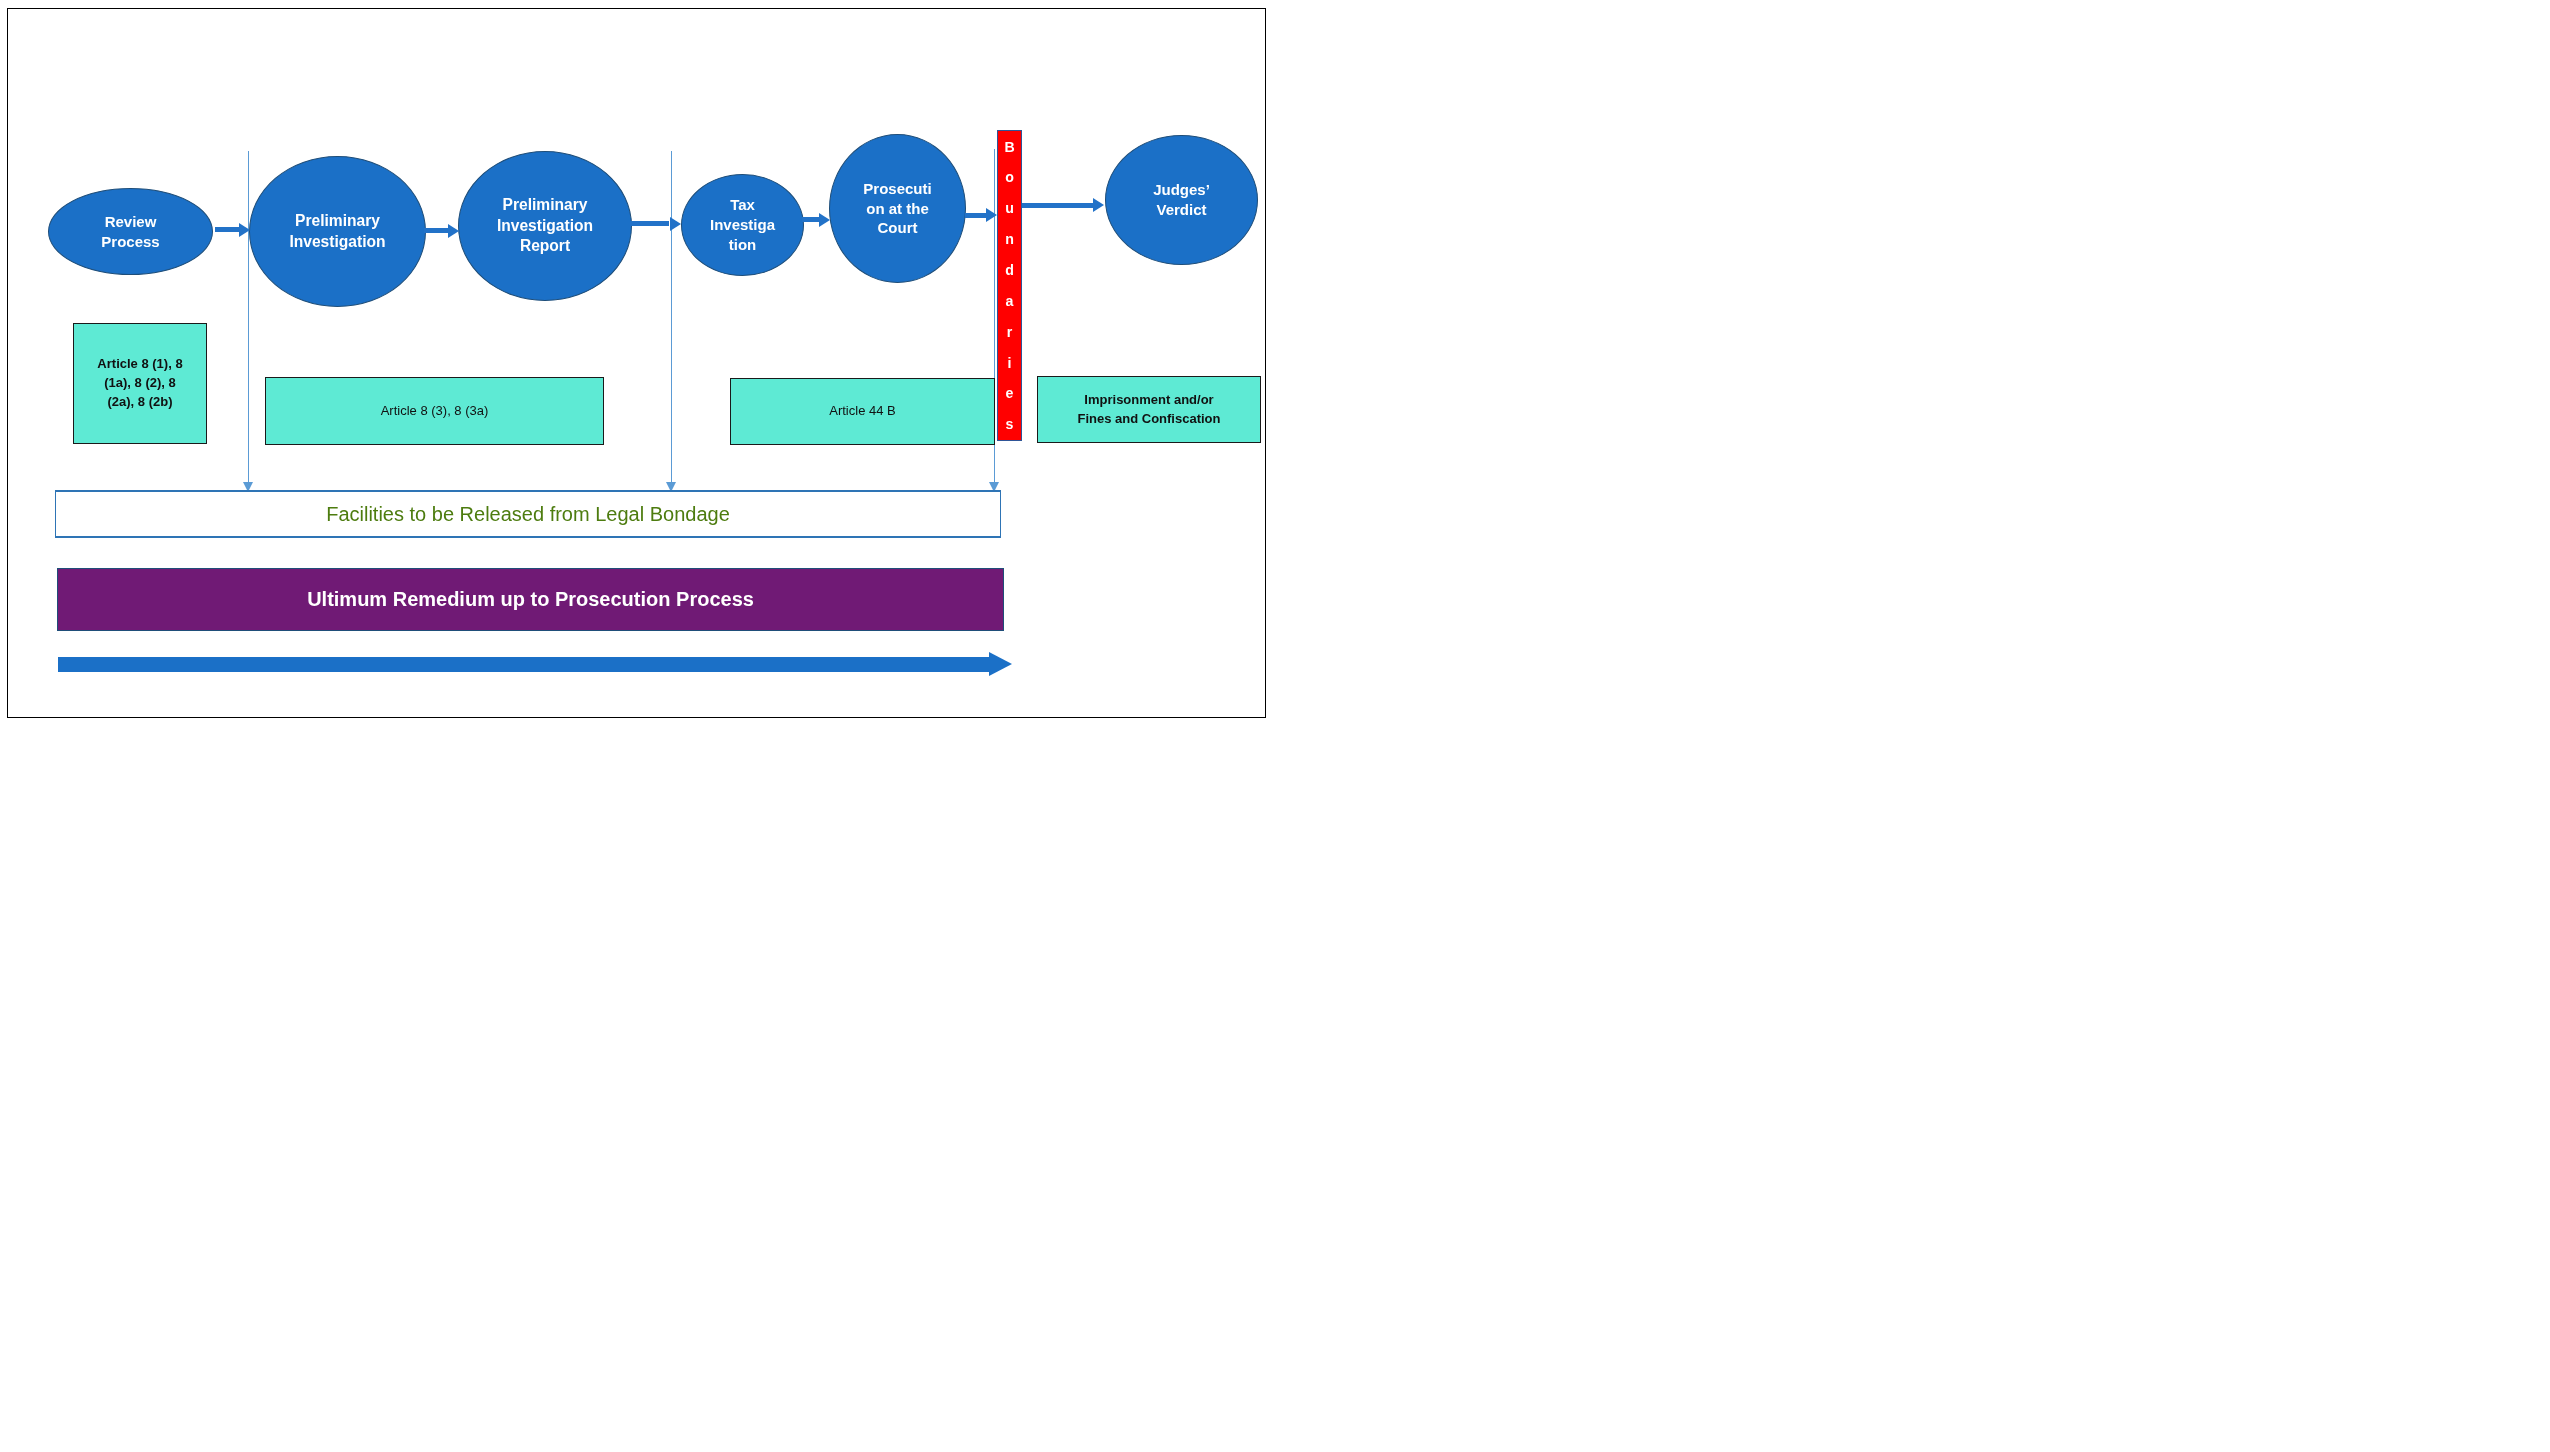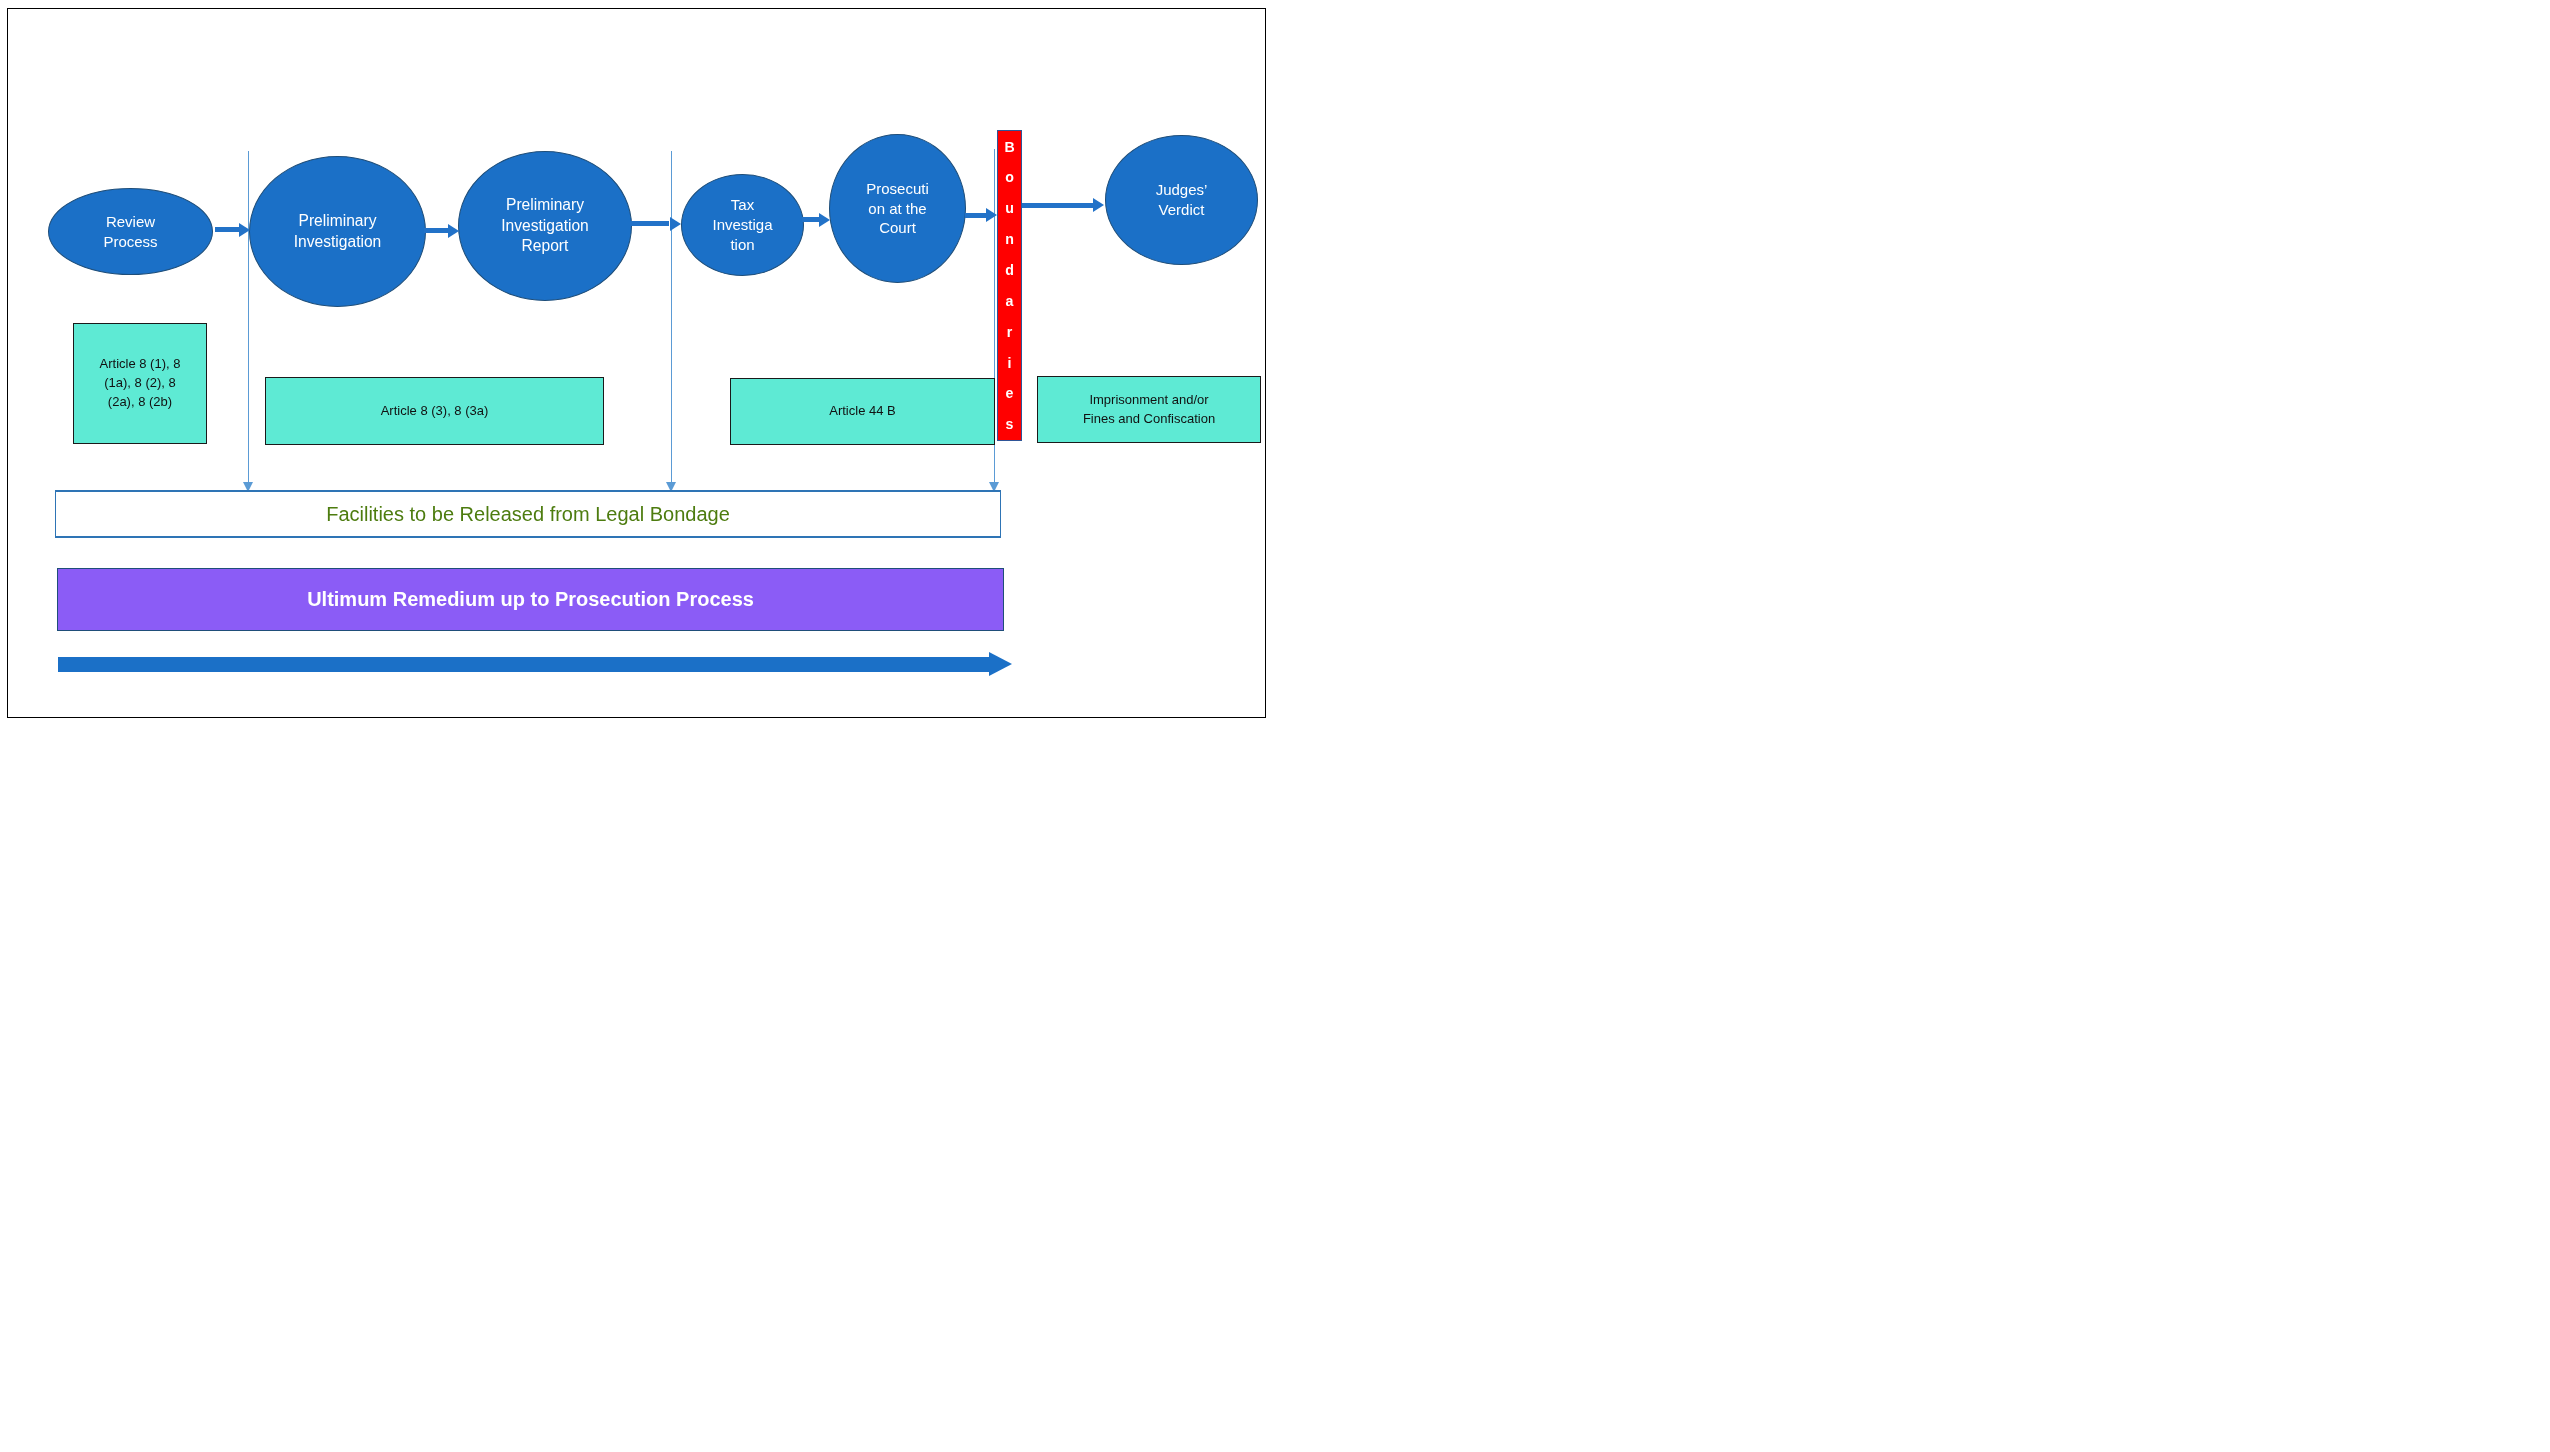--- a/index.html
+++ b/index.html
@@ -1,36 +1,36 @@
 <!DOCTYPE html>
 <html style="font-size:11.4px"><head>
 <meta charset="utf-8">
 <style>
   html,body{margin:0;padding:0;background:#ffffff;font-family:"Liberation Sans",sans-serif;}
   #canvas{position:relative;width:1275px;height:726px;background:#ffffff;overflow:hidden;}
   .frame{position:absolute;left:7.1px;top:7.8px;width:1257px;height:708px;border:1.4px solid #000000;background:#ffffff;}
   .node{position:absolute;background:#1B70C7;border:1.4px solid #1F4E79;border-radius:50%;
         display:flex;align-items:center;justify-content:center;text-align:center;
         color:#ffffff;font-size:15px;line-height:1.32;}
-  .preline{white-space:pre-line;}
+  .preline{white-space:pre-line;font-weight:bold;}
   .vline{position:absolute;width:1.4px;background:#5B9BD5;}
   .vhead{position:absolute;width:0;height:0;border-left:5.7px solid transparent;border-right:5.7px solid transparent;border-top:10px solid #5B9BD5;}
   .shaft{position:absolute;height:5px;background:#2272C8;}
   .hhead{position:absolute;width:0;height:0;border-top:7.1px solid transparent;border-bottom:7.1px solid transparent;border-left:11.4px solid #2272C8;}
   .anno{position:absolute;background:#5eead4;border:1.4px solid #1a1a1a;color:#111111;
         display:flex;align-items:center;justify-content:center;text-align:center;
         font-size:13px;line-height:1.45;}
   .boundary{position:absolute;left:997px;top:130px;width:25px;height:311px;background:#FF0000;
         border:1.4px solid #2F5597;display:flex;flex-direction:column;align-items:center;justify-content:space-between;
         padding:8.5px 0;box-sizing:border-box;color:#ffffff;font-size:14.2px;font-weight:600;z-index:5;}
   .boundary span{display:block;line-height:1;}
   .band-facilities{position:absolute;left:55px;top:490px;width:946px;height:48px;background:#ffffff;
         border:1.4px solid #2E74B5;border-top-width:2.8px;border-bottom-width:2.8px;box-sizing:border-box;
         display:flex;align-items:center;justify-content:center;color:#4d7c0f;font-size:20px;}
-  .band-ultimum{position:absolute;left:57px;top:568px;width:947px;height:63px;background:#8b5cf6;
+  .band-ultimum{position:absolute;left:57px;top:568px;width:947px;height:63px;background:#701a75;
         border:0.7px solid #1F4E79;box-sizing:border-box;display:flex;align-items:center;justify-content:center;
         color:#ffffff;font-size:20px;font-weight:600;}
   .timeline-shaft{position:absolute;left:58px;top:657px;width:931px;height:15px;background:#1B70C7;}
   .timeline-head{position:absolute;left:989px;top:652px;width:0;height:0;
         border-top:12.8px solid transparent;border-bottom:12.8px solid transparent;border-left:23px solid #1B70C7;}
 </style>
 </head>
 <body>
 
 <div id="canvas">

